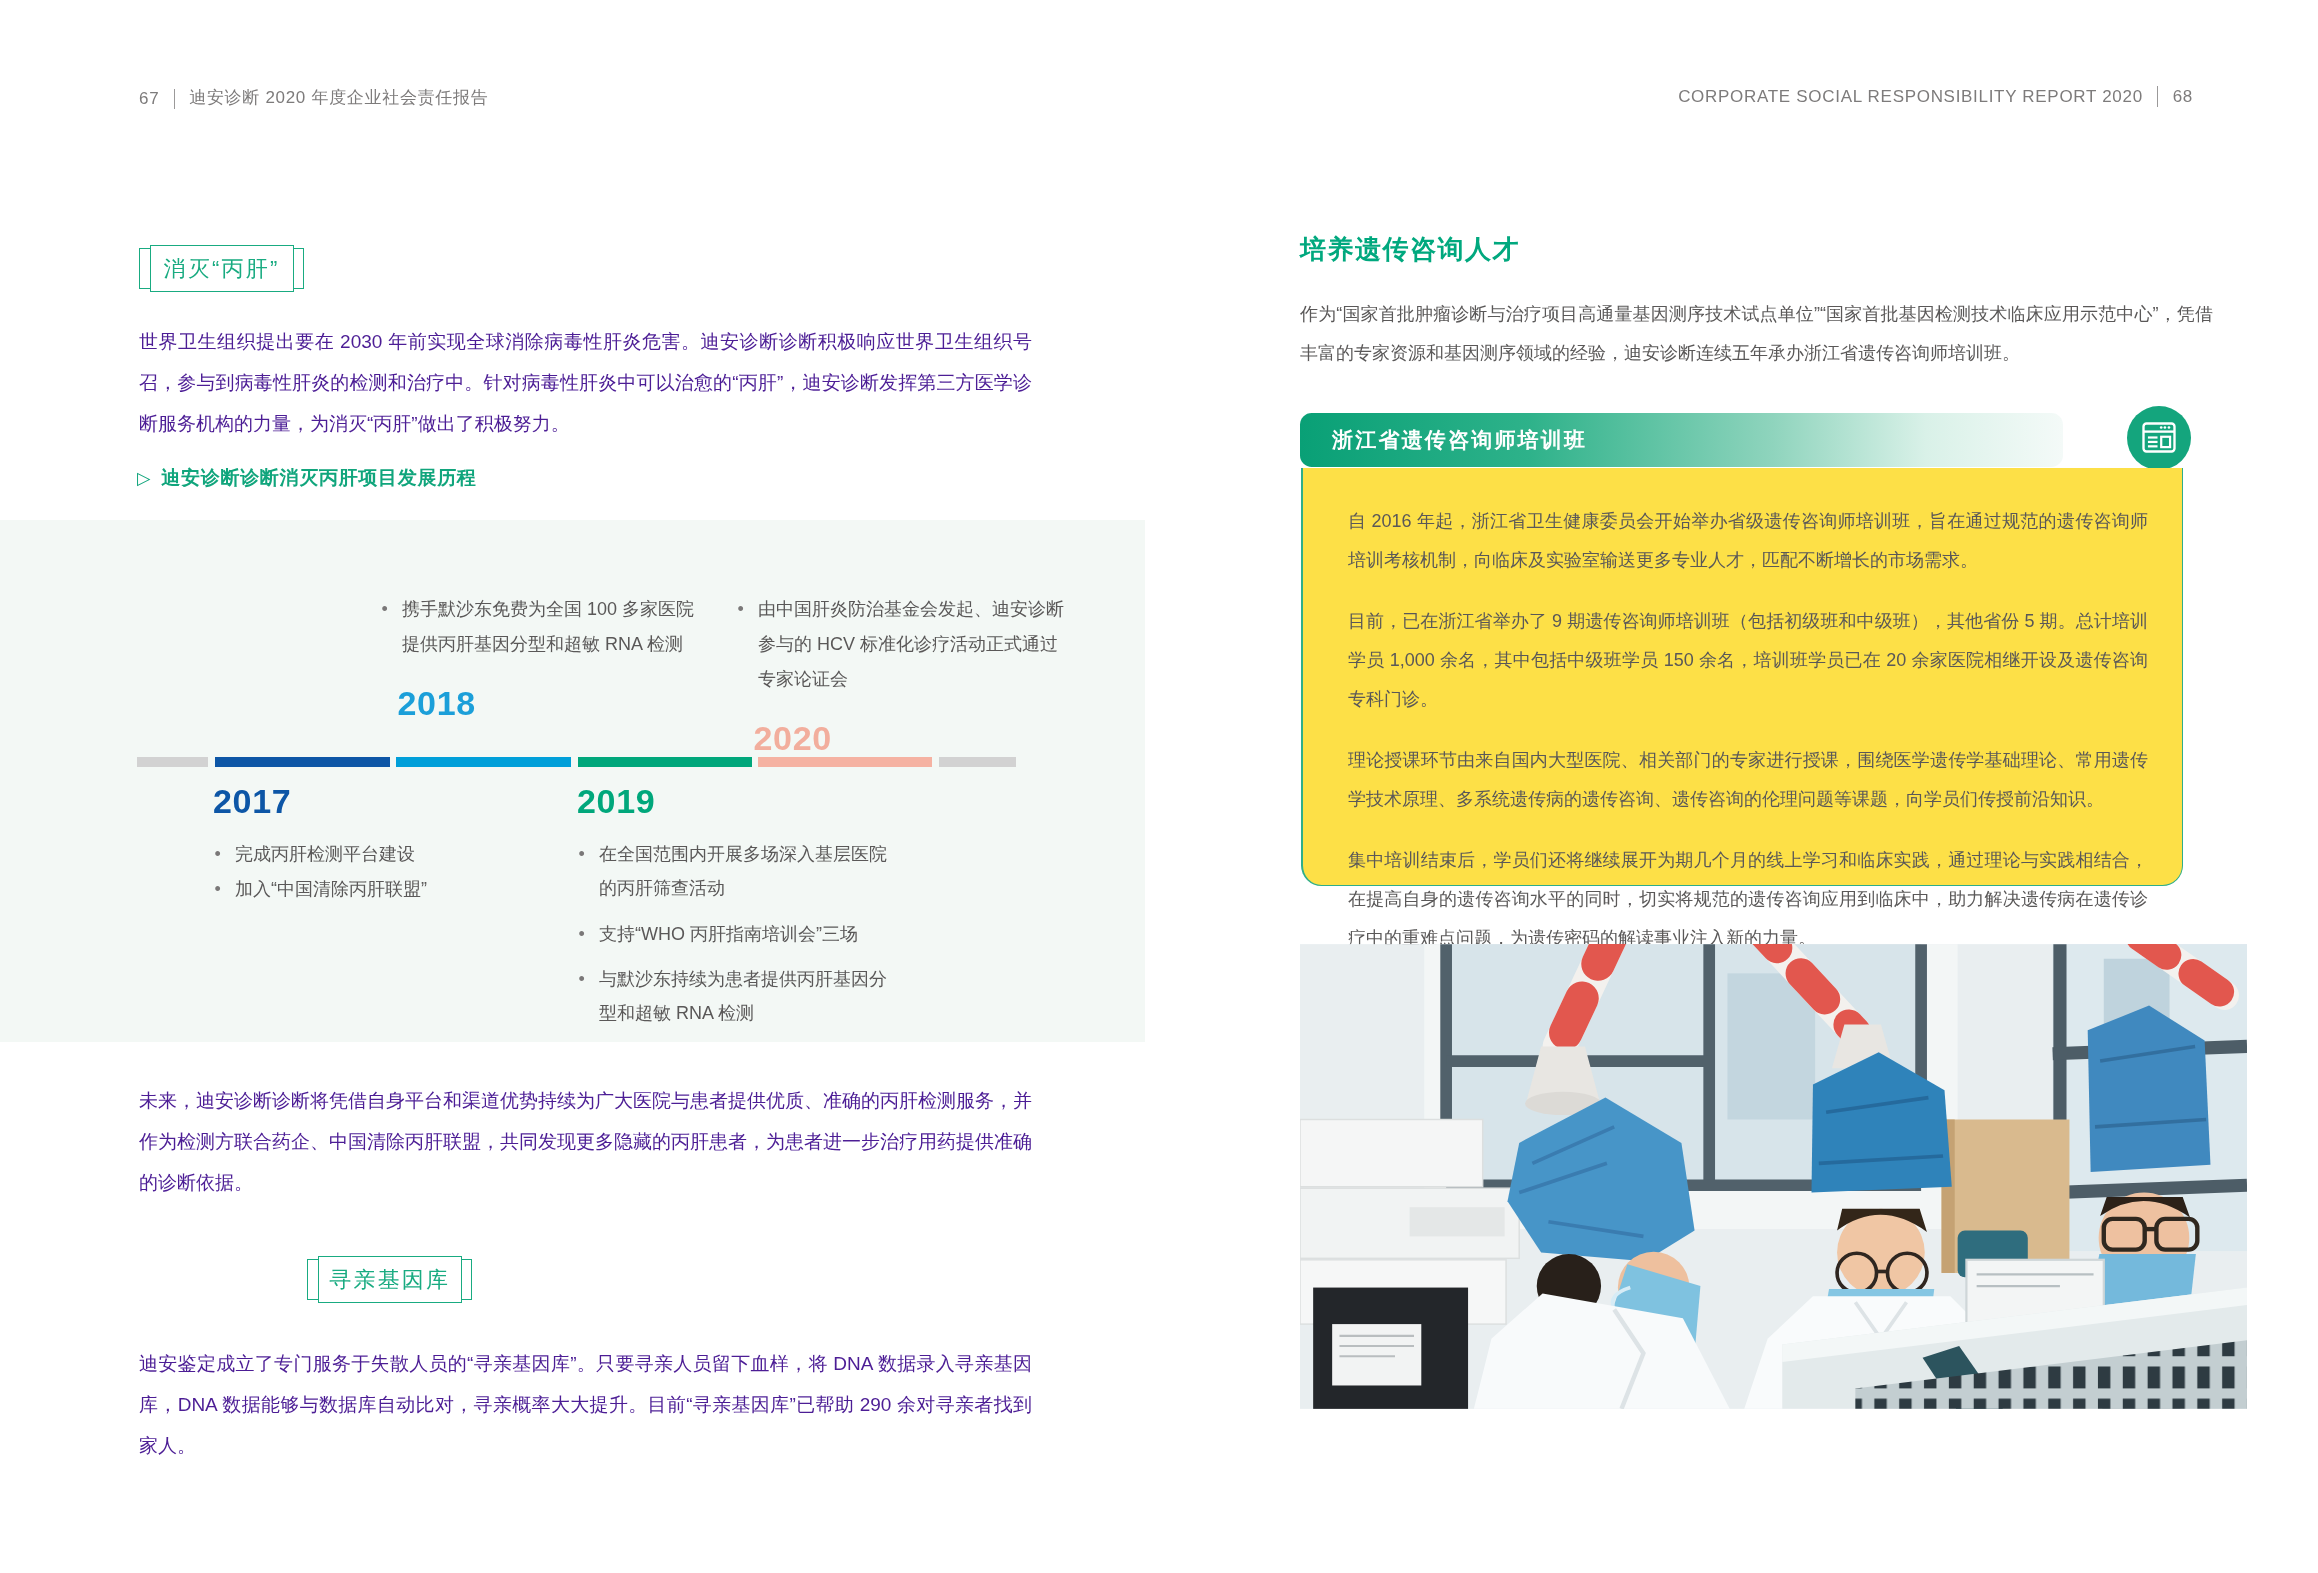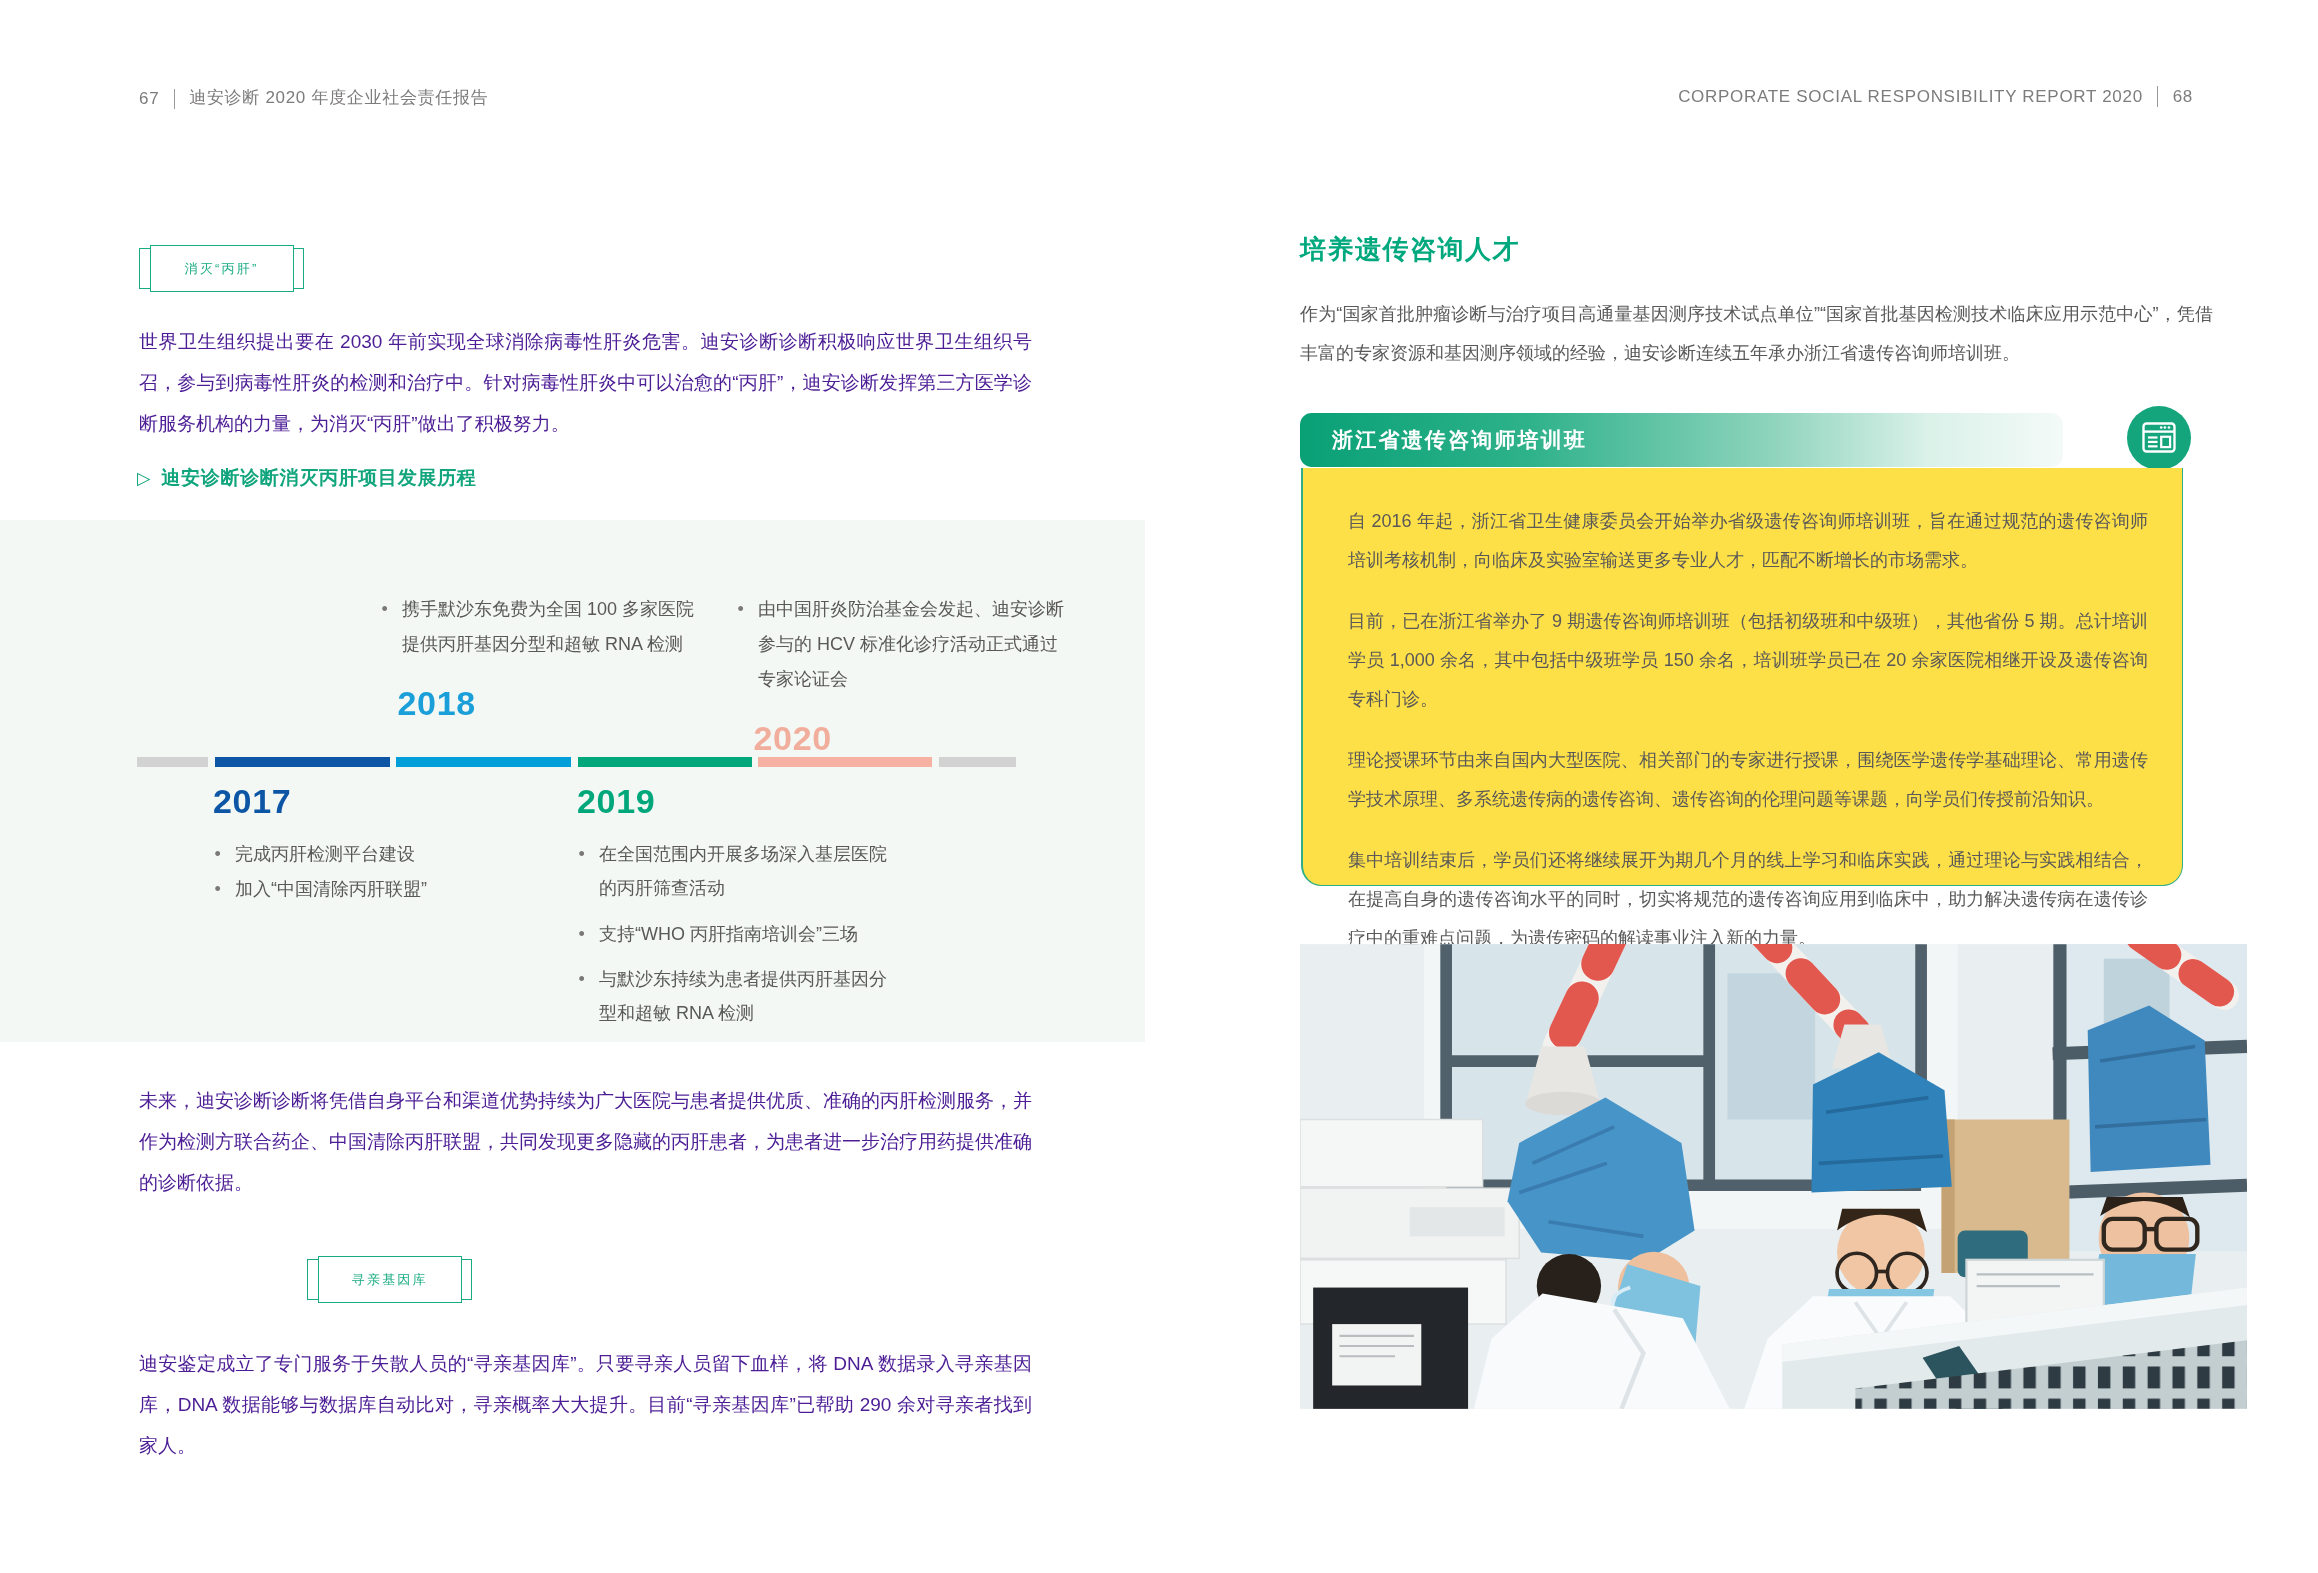--- a/index.html
+++ b/index.html
@@ -13,21 +13,21 @@
 
   
   .page-header { display:flex; align-items:flex-end; gap:14.6px; font-size:17px; color:#7d7b7b; letter-spacing:0.7px; }
   .page-header .divider { width:0.7px; height:20.5px; background:#9b9999; }
 
   
   .badge { position:relative; display:inline-block; height:41px; min-width:165px; border:0.7px solid #19ab81; }
   .badge-inner {
     position:absolute; left:9.5px; right:9.5px; top:-3.7px; bottom:-3.7px;
     border:1.5px solid #19ab81; display:flex; align-items:center; justify-content:center;
-    font-size:13px; color:#19ab81; letter-spacing:2.2px; background:#fff;
+    font-size:22px; color:#19ab81; letter-spacing:2.2px; background:#fff;
   }
 
   .body-text { font-size:19px; line-height:41px; color:#4c1d95; text-align:justify; }
 
   .tl-caption { display:flex; align-items:center; gap:10.2px; font-size:19px; color:#10a57c; font-weight:bold; letter-spacing:0.7px; }
   .tl-caption .tri { font-size:17.5px; font-weight:normal; }
 
   
   .tl-block { left:0; top:520px; width:1145px; height:522px; background:#f3f8f5; }
   .tl-col { position:absolute; }

